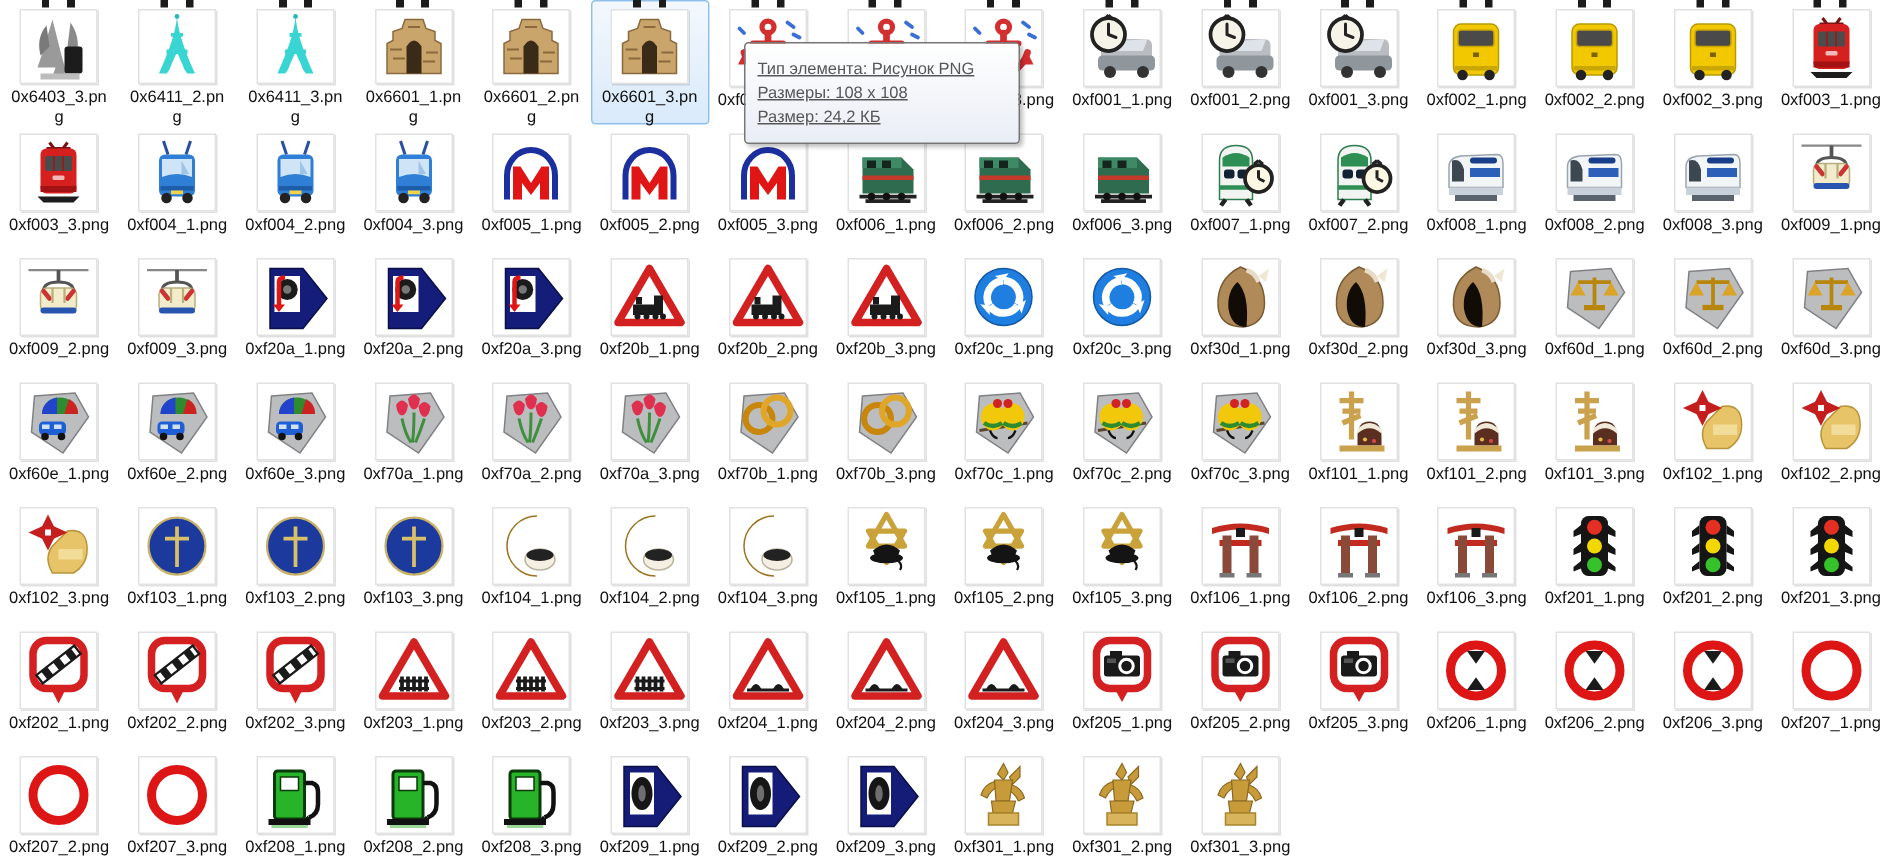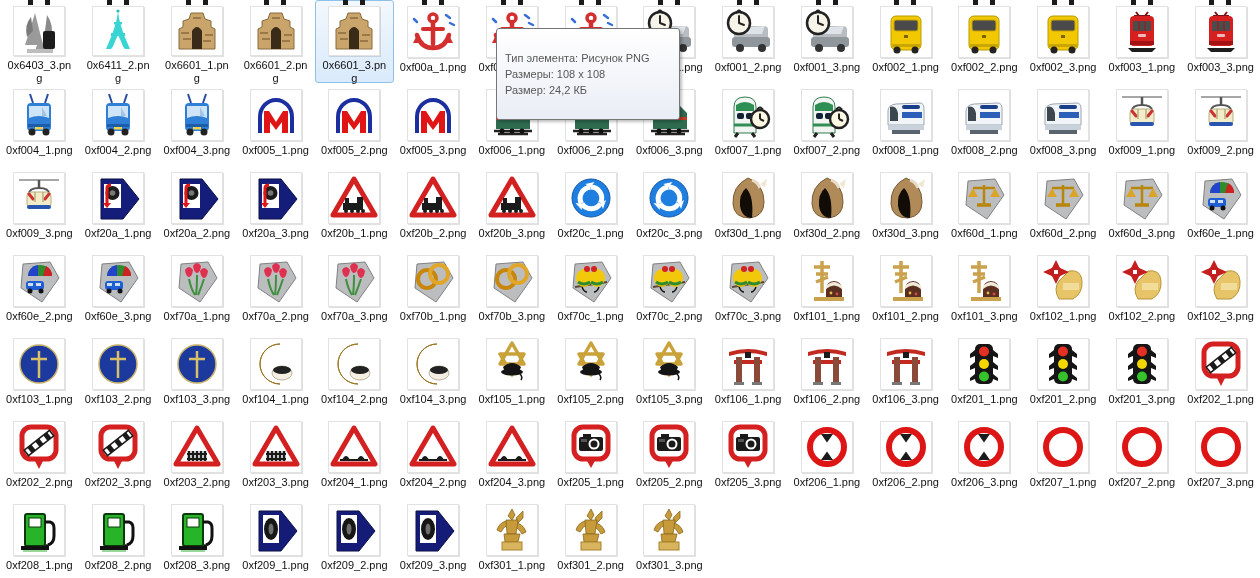--- a/index.html
+++ b/index.html
@@ -12,22 +12,22 @@
   .file-item.hovered{background:linear-gradient(#f3f8fd,#d9eafb);border:1px solid #8fc0ea;}
   .thumb{width:50px;height:50px;background:#fff;border:1px solid #e2e2e2;
          box-shadow:1px 1px 0 rgba(0,0,0,.12);display:flex;align-items:center;justify-content:center;}
   .thumb svg{display:block;}
   .label{margin-top:3px;width:68px;text-align:center;font-size:11px;line-height:13px;
          color:#111;word-break:break-all;}
   .frag{position:absolute;top:0;height:5px;width:22px;
         background:linear-gradient(90deg,#1b1b1b 0 5px,transparent 5px 17px,#1b1b1b 17px 22px);}
   #tooltip{position:absolute;left:496px;top:28px;width:166px;z-index:20;
            background:linear-gradient(#ffffff,#e9edf5);border:1px solid #767676;border-radius:3px;
-           box-shadow:2px 2px 3px rgba(0,0,0,.25);padding:21px 8px;font-size:11px;line-height:16px;
-           color:#575757;white-space:nowrap;}
+           box-shadow:2px 2px 3px rgba(0,0,0,.25);padding:9px 8px;font-size:11px;line-height:16px;
+           color:#575757;white-space:nowrap;text-decoration:underline;}
 </style>
 </head>
 <body>
 
 <div id="stage">
   <div id="grid">
       <div class="file-item">
         <div class="thumb">
           <span>
             <svg width="48" height="48" viewBox="0 0 48 48">
@@ -47,20 +47,34 @@
             <svg width="48" height="48" viewBox="0 0 48 48">
               <path d="M24 4 C25 14 28 24 36 42 L30 42 C27 34 25 30 24 28 C23 30 21 34 18 42 L12 42 C20 24 23 14 24 4 Z" fill="#38d5d2"></path>
               <rect x="17" y="26" width="14" height="3" fill="#38d5d2"></rect>
               <rect x="20" y="15" width="8" height="2.5" fill="#38d5d2"></rect>
               <path d="M17 42 Q24 33 31 42 Z" fill="#ffffff"></path>
               <circle cx="24" cy="4" r="1.6" fill="#2ab9b6"></circle>
             </svg>
           </span>
         </div>
         <div class="label">0x6411_2.png</div>
+      </div>
+      <div class="file-item">
+        <div class="thumb">
+          <span>
+            <svg width="48" height="48" viewBox="0 0 48 48">
+              <path d="M24 4 C25 14 28 24 36 42 L30 42 C27 34 25 30 24 28 C23 30 21 34 18 42 L12 42 C20 24 23 14 24 4 Z" fill="#38d5d2"></path>
+              <rect x="17" y="26" width="14" height="3" fill="#38d5d2"></rect>
+              <rect x="20" y="15" width="8" height="2.5" fill="#38d5d2"></rect>
+              <path d="M17 42 Q24 33 31 42 Z" fill="#ffffff"></path>
+              <circle cx="24" cy="4" r="1.6" fill="#2ab9b6"></circle>
+            </svg>
+          </span>
+        </div>
+        <div class="label">0x6411_3.png</div>
       </div>
       <div class="file-item">
         <div class="thumb">
           <span>
             <svg width="48" height="48" viewBox="0 0 48 48">
               <path d="M6 42 V22 L10 20 V14 L16 12 L18 6 H30 L32 12 L38 14 V20 L42 22 V42 Z" fill="#c9a56b" stroke="#8a6a3c" stroke-width="1"></path>
               <path d="M19 42 V24 Q24 16 29 24 V42 Z" fill="#3a2a18"></path>
               <path d="M8 26 H16 M10 32 H18 M32 28 H40 M30 34 H38 M20 11 H28" stroke="#8a6a3c" stroke-width="1.4" fill="none"></path>
             </svg>
           </span>
@@ -1310,20 +1324,32 @@
               <g transform="rotate(-38 24 20)">
                 <rect x="8" y="16.5" width="32" height="7" fill="#fff" stroke="#1a1a1a" stroke-width="1.5"></rect>
                 <rect x="12" y="16.5" width="5" height="7" fill="#1a1a1a"></rect>
                 <rect x="22" y="16.5" width="5" height="7" fill="#1a1a1a"></rect>
                 <rect x="32" y="16.5" width="5" height="7" fill="#1a1a1a"></rect>
               </g>
             </svg>
           </span>
         </div>
         <div class="label">0xf202_3.png</div>
+      </div>
+      <div class="file-item">
+        <div class="thumb">
+          <span>
+            <svg width="48" height="48" viewBox="0 0 48 48">
+              <path d="M24 5 L45 41 H3 Z" fill="#fff" stroke="#d32020" stroke-width="5" stroke-linejoin="round"></path>
+              <path d="M14 31 H34 M14 36 H34" stroke="#1a1a1a" stroke-width="2"></path>
+              <path d="M16 28 V38 M20 28 V38 M24 28 V38 M28 28 V38 M32 28 V38" stroke="#1a1a1a" stroke-width="2.5"></path>
+            </svg>
+          </span>
+        </div>
+        <div class="label">0xf203_1.png</div>
       </div>
       <div class="file-item">
         <div class="thumb">
           <span>
             <svg width="48" height="48" viewBox="0 0 48 48">
               <path d="M24 5 L45 41 H3 Z" fill="#fff" stroke="#d32020" stroke-width="5" stroke-linejoin="round"></path>
               <path d="M14 31 H34 M14 36 H34" stroke="#1a1a1a" stroke-width="2"></path>
               <path d="M16 28 V38 M20 28 V38 M24 28 V38 M28 28 V38 M32 28 V38" stroke="#1a1a1a" stroke-width="2.5"></path>
             </svg>
           </span>

